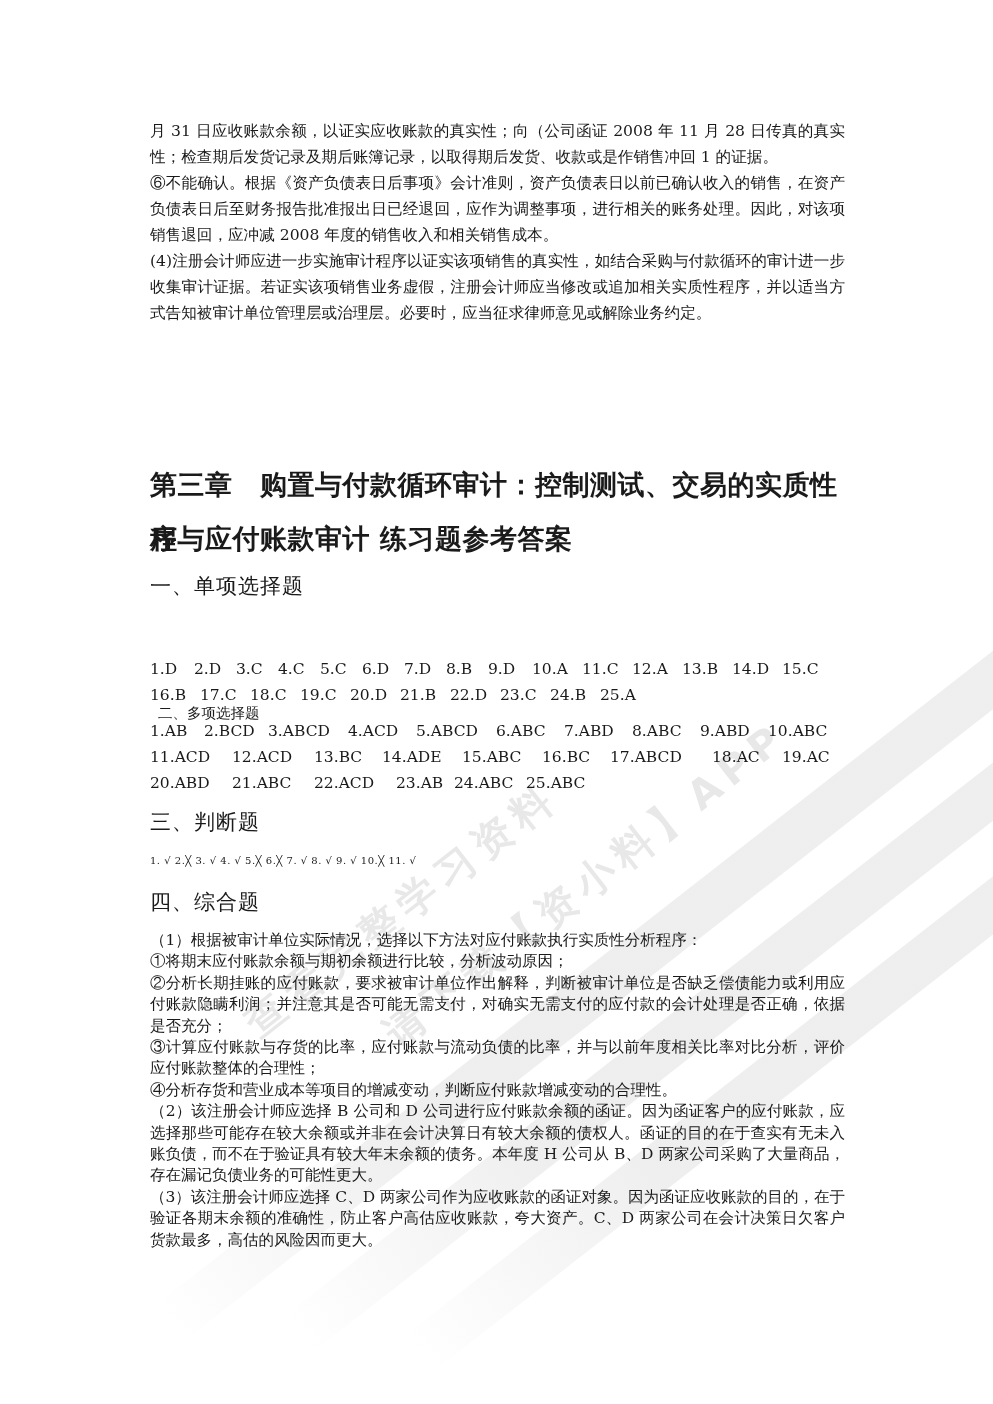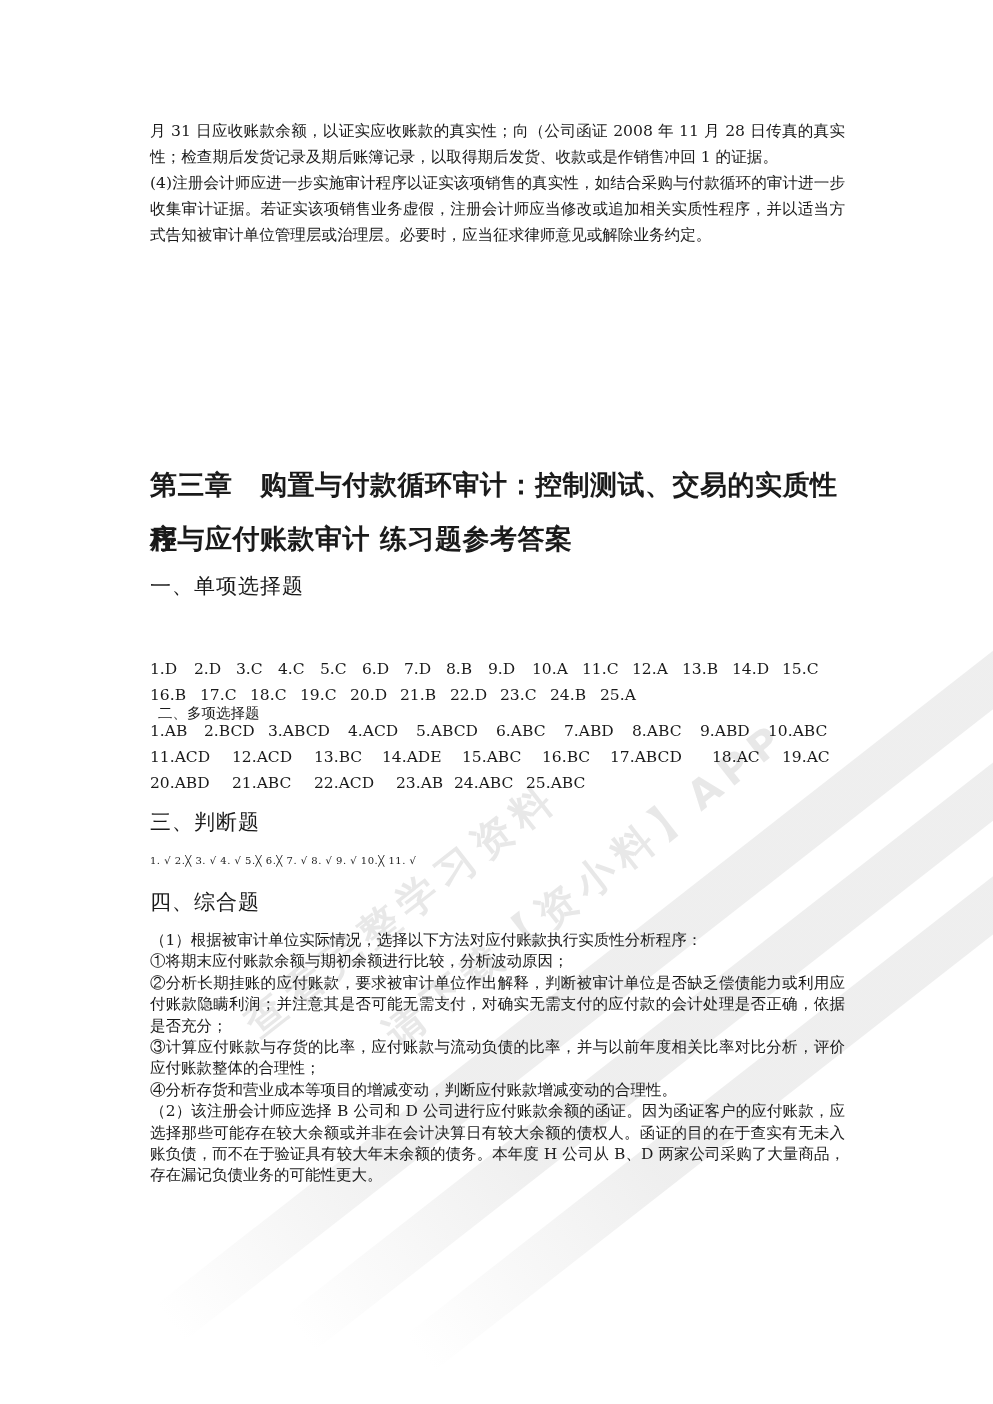--- a/index.html
+++ b/index.html
@@ -51,20 +51,21 @@
   <div class="wm-band" style="left:300px; top:1310px;"></div>
   <div class="wm-band" style="left:420px; top:1330px;"></div>
   <div class="wm-text" style="left:250px; top:1000px;">查看完整学习资料</div>
   <div class="wm-text" style="left:390px; top:1010px;">请下载【资小料】APP</div>
 </div>
 
 <div class="page">
 
   <div style="position:absolute; left:0; top:0; width:695px;">
     <p class="body">月 31 日应收账款余额，以证实应收账款的真实性；向（公司函证 2008 年 11 月 28 日传真的真实性；检查期后发货记录及期后账簿记录，以取得期后发货、收款或是作销售冲回 1 的证据。</p>
+    <p class="body">⑥不能确认。根据《资产负债表日后事项》会计准则，资产负债表日以前已确认收入的销售，在资产负债表日后至财务报告批准报出日已经退回，应作为调整事项，进行相关的账务处理。因此，对该项销售退回，应冲减 2008 年度的销售收入和相关销售成本。</p>
     <p class="body">(4)注册会计师应进一步实施审计程序以证实该项销售的真实性，如结合采购与付款循环的审计进一步收集审计证据。若证实该项销售业务虚假，注册会计师应当修改或追加相关实质性程序，并以适当方式告知被审计单位管理层或治理层。必要时，应当征求律师意见或解除业务约定。</p>
   </div>
 
   <h1 class="chapter" style="top:340px;">第三章　购置与付款循环审计：控制测试、交易的实质性程</h1>
   <h1 class="chapter" style="top:394px;">序与应付账款审计 练习题参考答案</h1>
 
   <h2 class="section" style="top:454px;">一、单项选择题</h2>
   <div class="answers" style="top:490px;margin-top:48px;">
     <div>
       <span class="ans" style="width:44px">1.D</span><span class="ans" style="width:42px">2.D</span><span class="ans" style="width:42px">3.C</span><span class="ans" style="width:42px">4.C</span><span class="ans" style="width:42px">5.C</span><span class="ans" style="width:42px">6.D</span><span class="ans" style="width:42px">7.D</span><span class="ans" style="width:42px">8.B</span><span class="ans" style="width:44px">9.D</span><span class="ans" style="width:50px">10.A</span><span class="ans" style="width:50px">11.C</span><span class="ans" style="width:50px">12.A</span><span class="ans" style="width:50px">13.B</span><span class="ans" style="width:50px">14.D</span><span class="ans" style="width:44px">15.C</span>
@@ -91,15 +92,16 @@
   <div class="answers" style="top:730px; font-size:10px; letter-spacing:0.5px;">1. √ 2.╳ 3. √ 4. √ 5.╳ 6.╳ 7. √ 8. √ 9. √ 10.╳ 11. √</div>
 
   <h2 class="section" style="top:770px;">四、综合题</h2>
   <div class="comp" style="position:absolute; left:0; top:812px; width:695px;">
     <p>（1）根据被审计单位实际情况，选择以下方法对应付账款执行实质性分析程序：</p>
     <p>①将期末应付账款余额与期初余额进行比较，分析波动原因；</p>
     <p>②分析长期挂账的应付账款，要求被审计单位作出解释，判断被审计单位是否缺乏偿债能力或利用应付账款隐瞒利润；并注意其是否可能无需支付，对确实无需支付的应付款的会计处理是否正确，依据是否充分；</p>
     <p>③计算应付账款与存货的比率，应付账款与流动负债的比率，并与以前年度相关比率对比分析，评价应付账款整体的合理性；</p>
     <p>④分析存货和营业成本等项目的增减变动，判断应付账款增减变动的合理性。</p>
     <p>（2）该注册会计师应选择 B 公司和 D 公司进行应付账款余额的函证。因为函证客户的应付账款，应选择那些可能存在较大余额或并非在会计决算日有较大余额的债权人。函证的目的在于查实有无未入账负债，而不在于验证具有较大年末余额的债务。本年度 H 公司从 B、D 两家公司采购了大量商品，存在漏记负债业务的可能性更大。</p>
+    <p>（3）该注册会计师应选择 C、D 两家公司作为应收账款的函证对象。因为函证应收账款的目的，在于验证各期末余额的准确性，防止客户高估应收账款，夸大资产。C、D 两家公司在会计决策日欠客户货款最多，高估的风险因而更大。</p>
   </div>
 
 </div>
 
 </body></html>

